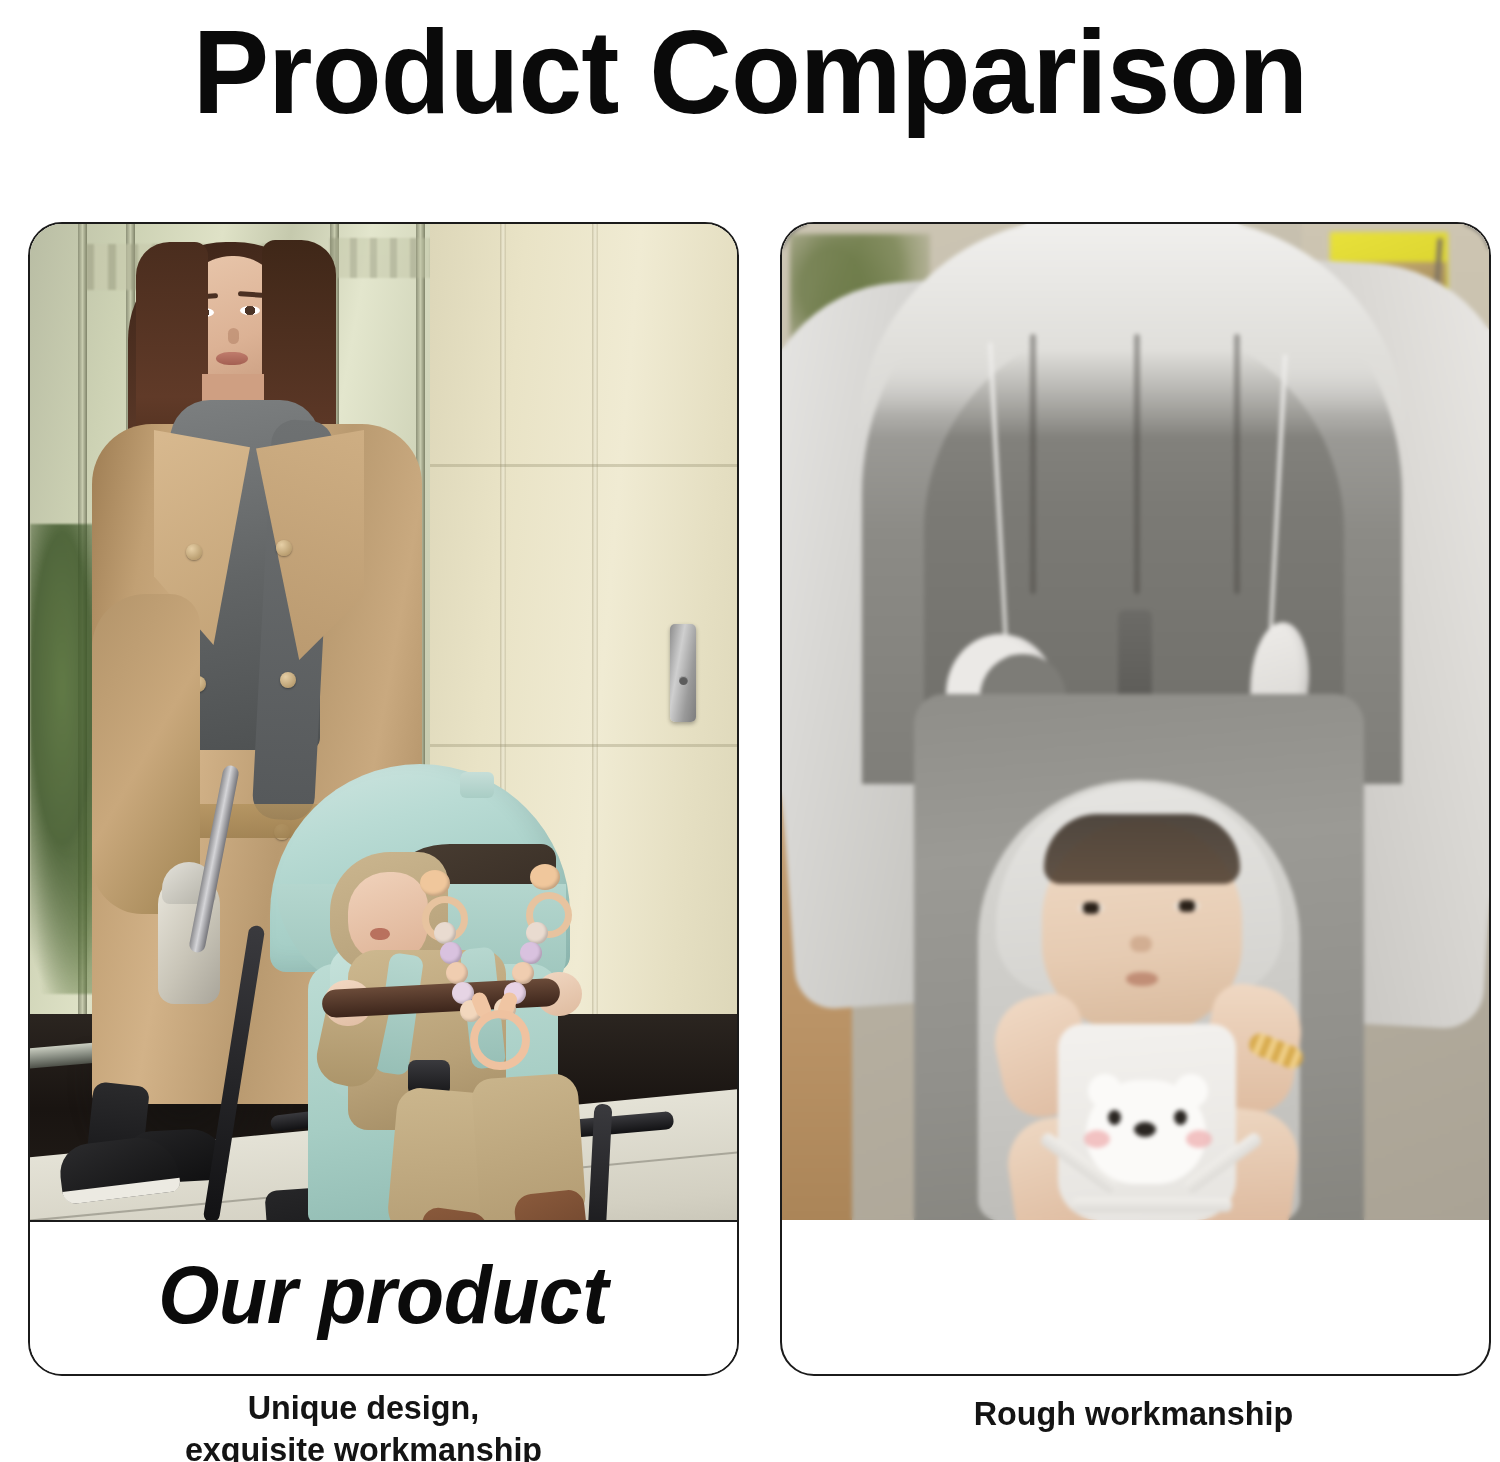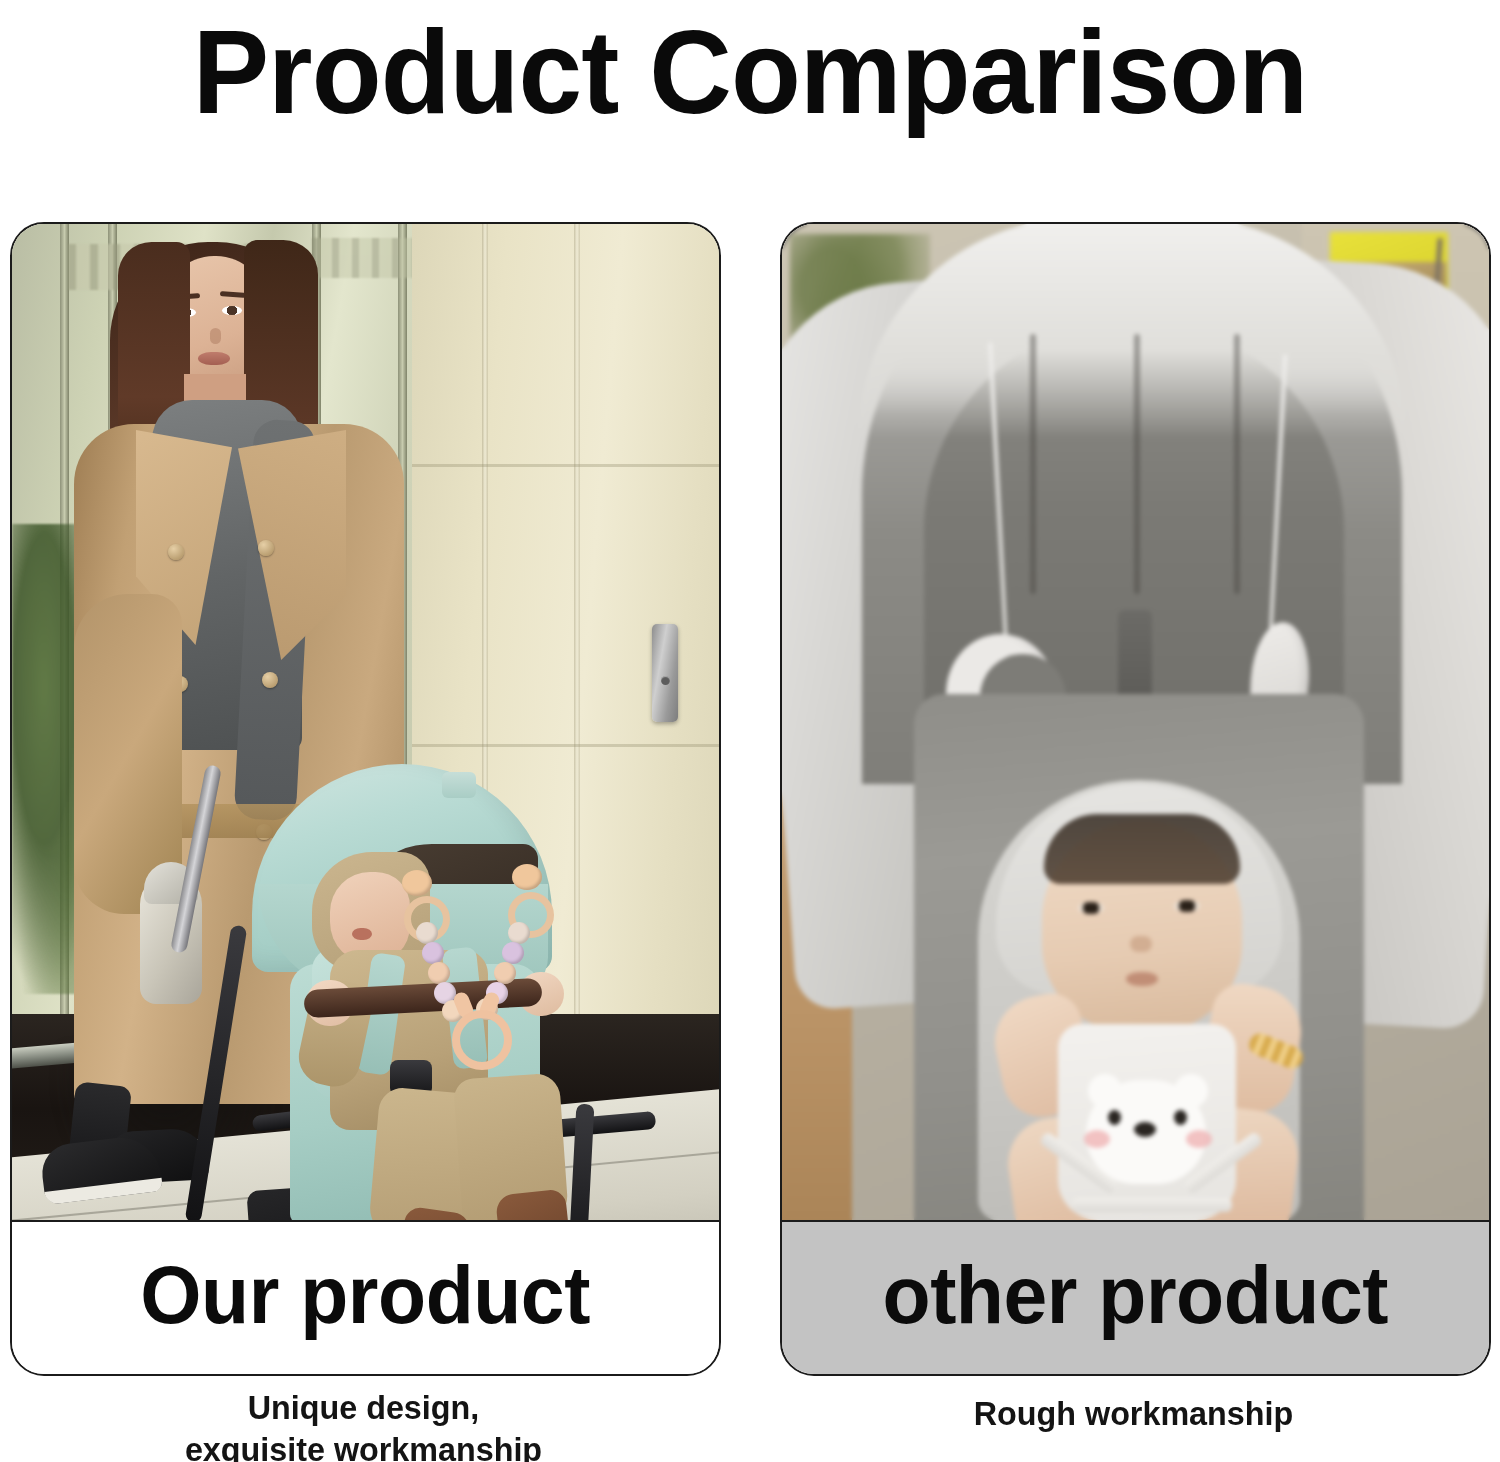--- a/index.html
+++ b/index.html
@@ -46,21 +46,21 @@
     top: 0;
     width: 707px;
     height: 1150px;
     border: 2px solid #1b1b1b;
     border-radius: 34px;
     overflow: hidden;
     background: #ffffff;
     display: flex;
     flex-direction: column;
   }
-  .panel-left  { left: 10px; }
+  .panel-left  { left: 28px; font-style: italic; }
   .panel-right { left: 780px; }
 
   .photo {
     position: relative;
     width: 100%;
     height: 996px;
     overflow: hidden;
   }
   .label-band {
     flex: 1 1 auto;
@@ -803,23 +803,20 @@
       <div class="r-bear-cheek" style="left:302px; top:906px;"></div>
       <div class="r-bear-cheek" style="left:404px; top:906px;"></div>
 
       <div class="r-harness" style="left:252px; top:932px; width:90px; height:14px; transform:rotate(36deg);"></div>
       <div class="r-harness" style="left:396px; top:932px; width:90px; height:14px; transform:rotate(-36deg);"></div>
       <div class="r-harness" style="left:290px; top:974px; width:160px; height:14px;"></div>
 
       <div class="r-blur"></div>
     </div>
 
-    <div class="label-band label-right">
-      <div class="label-text">other product</div>
-    </div>
   </div>
 </div>
 
 <div class="caption caption-left">
   <span>Unique design,</span>
   <span>exquisite workmanship</span>
 </div>
 
 <div class="caption caption-right">
   <span>Rough workmanship</span>

